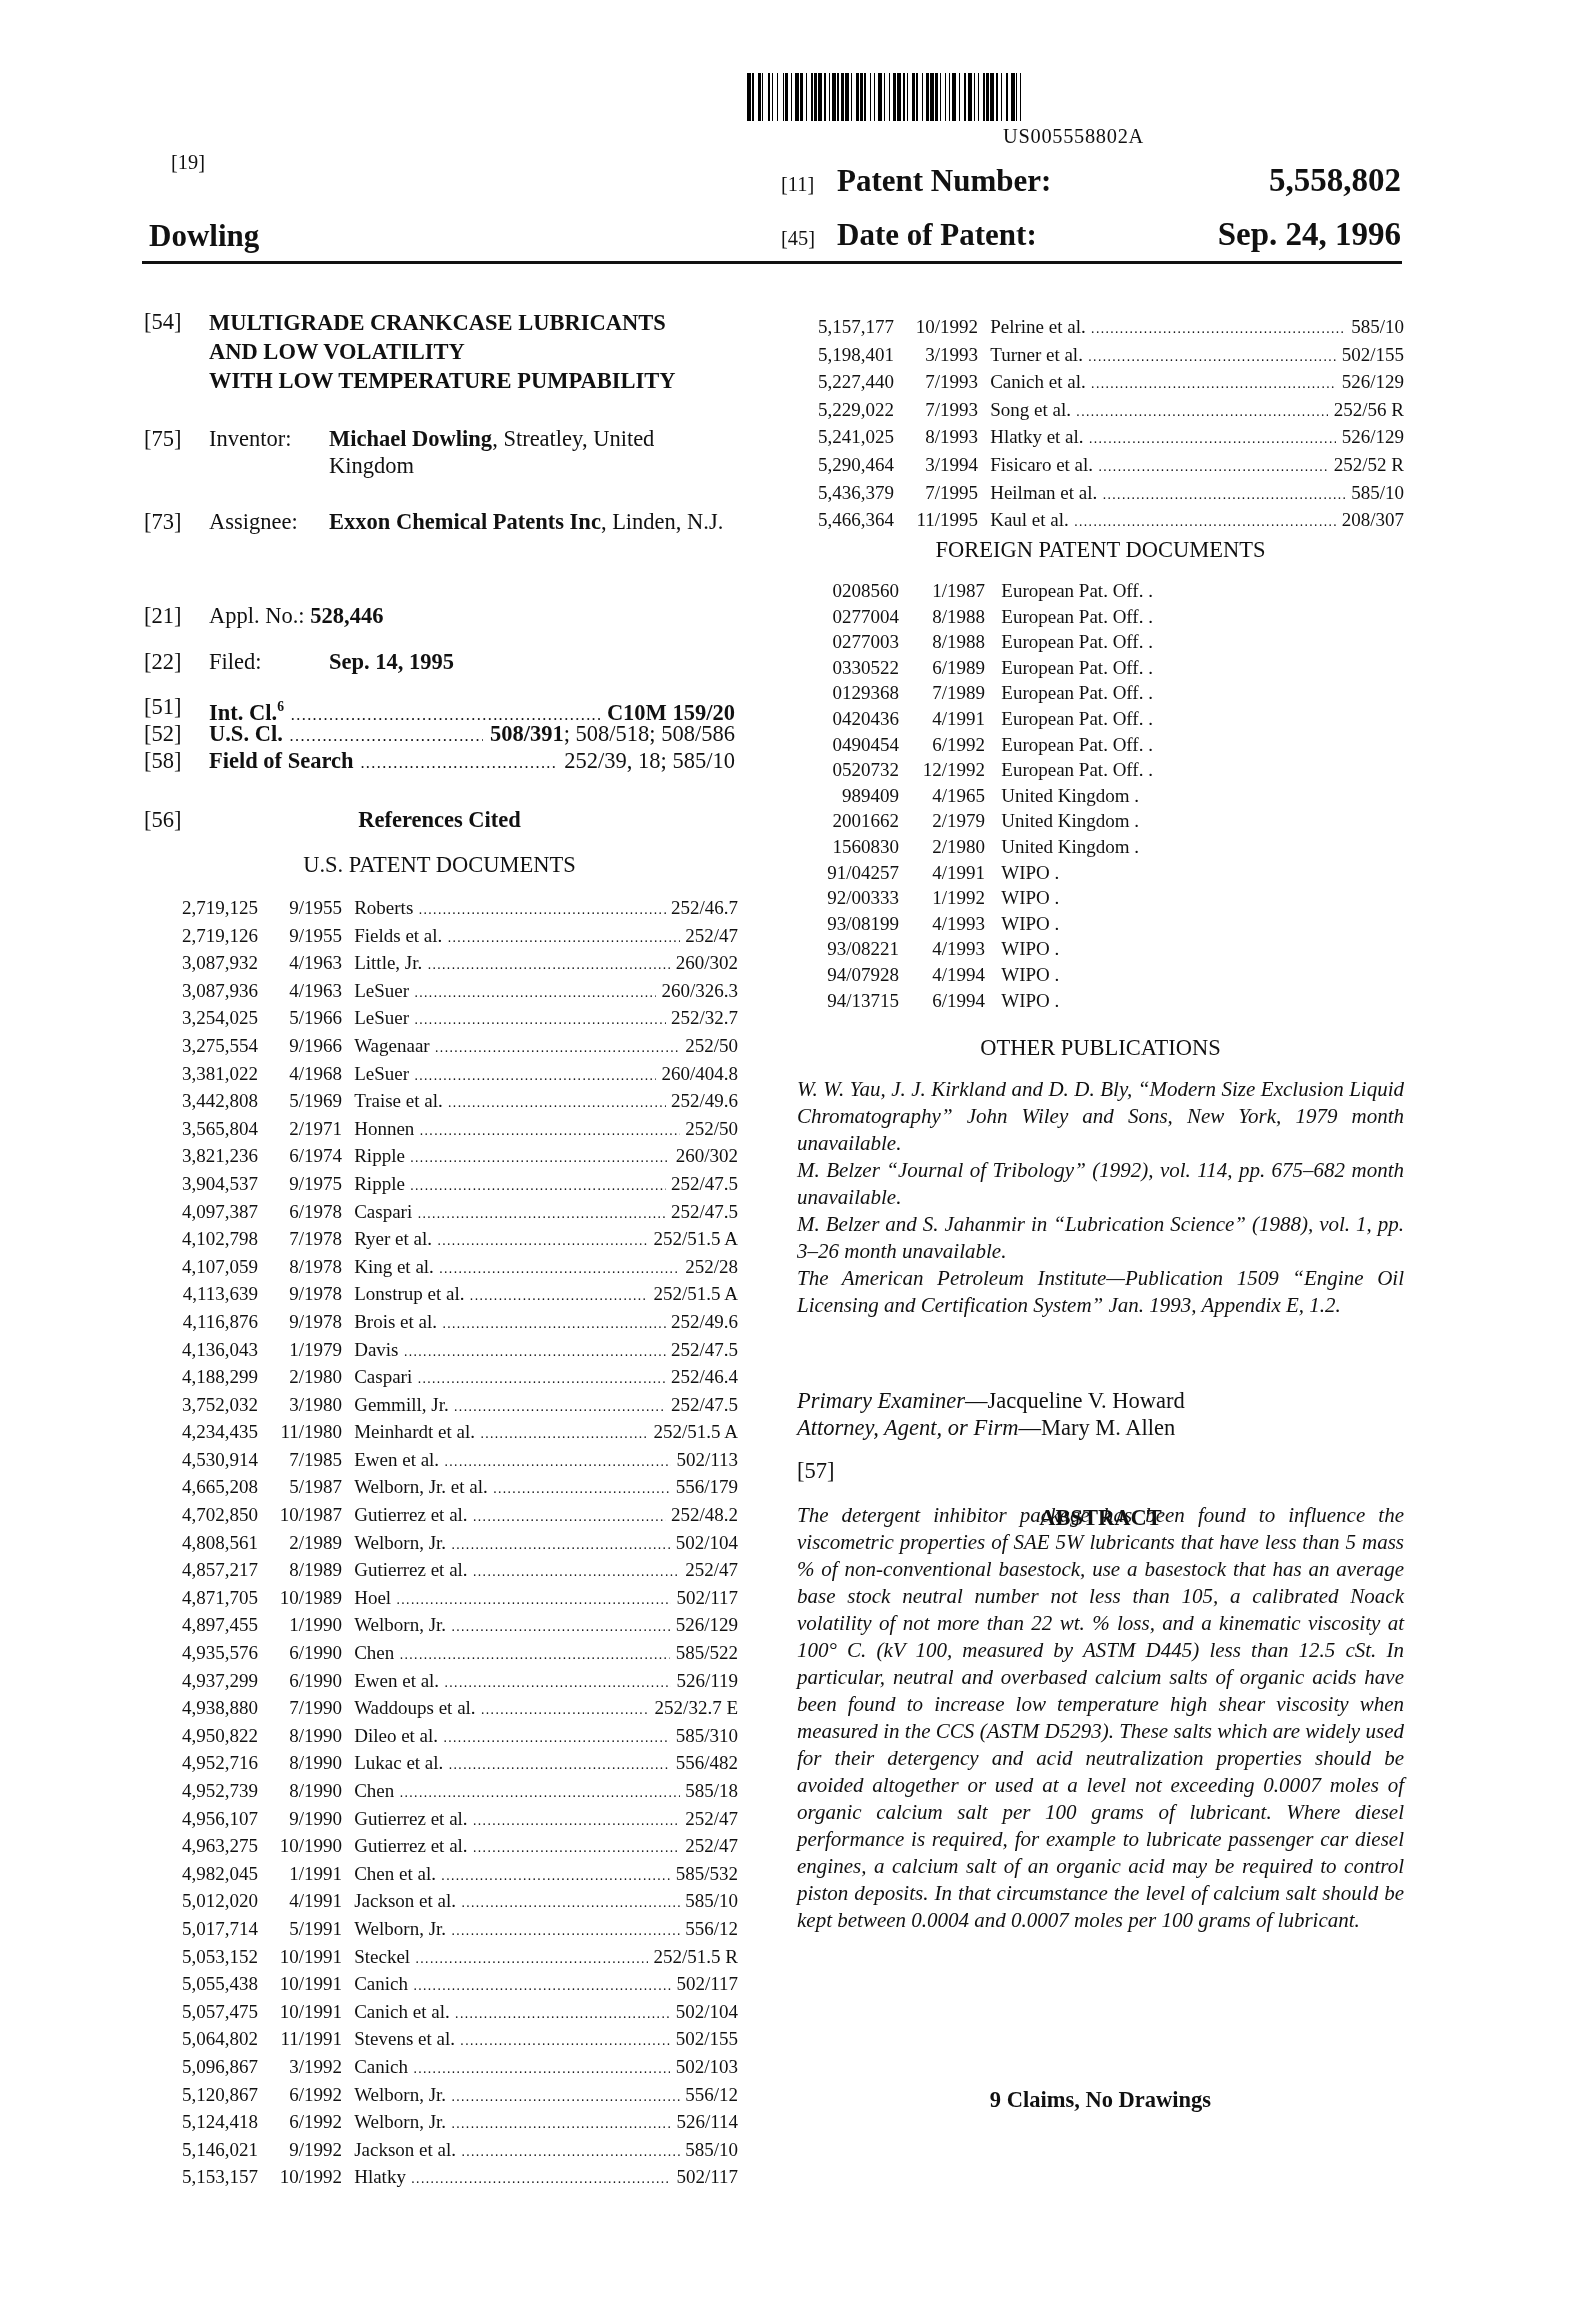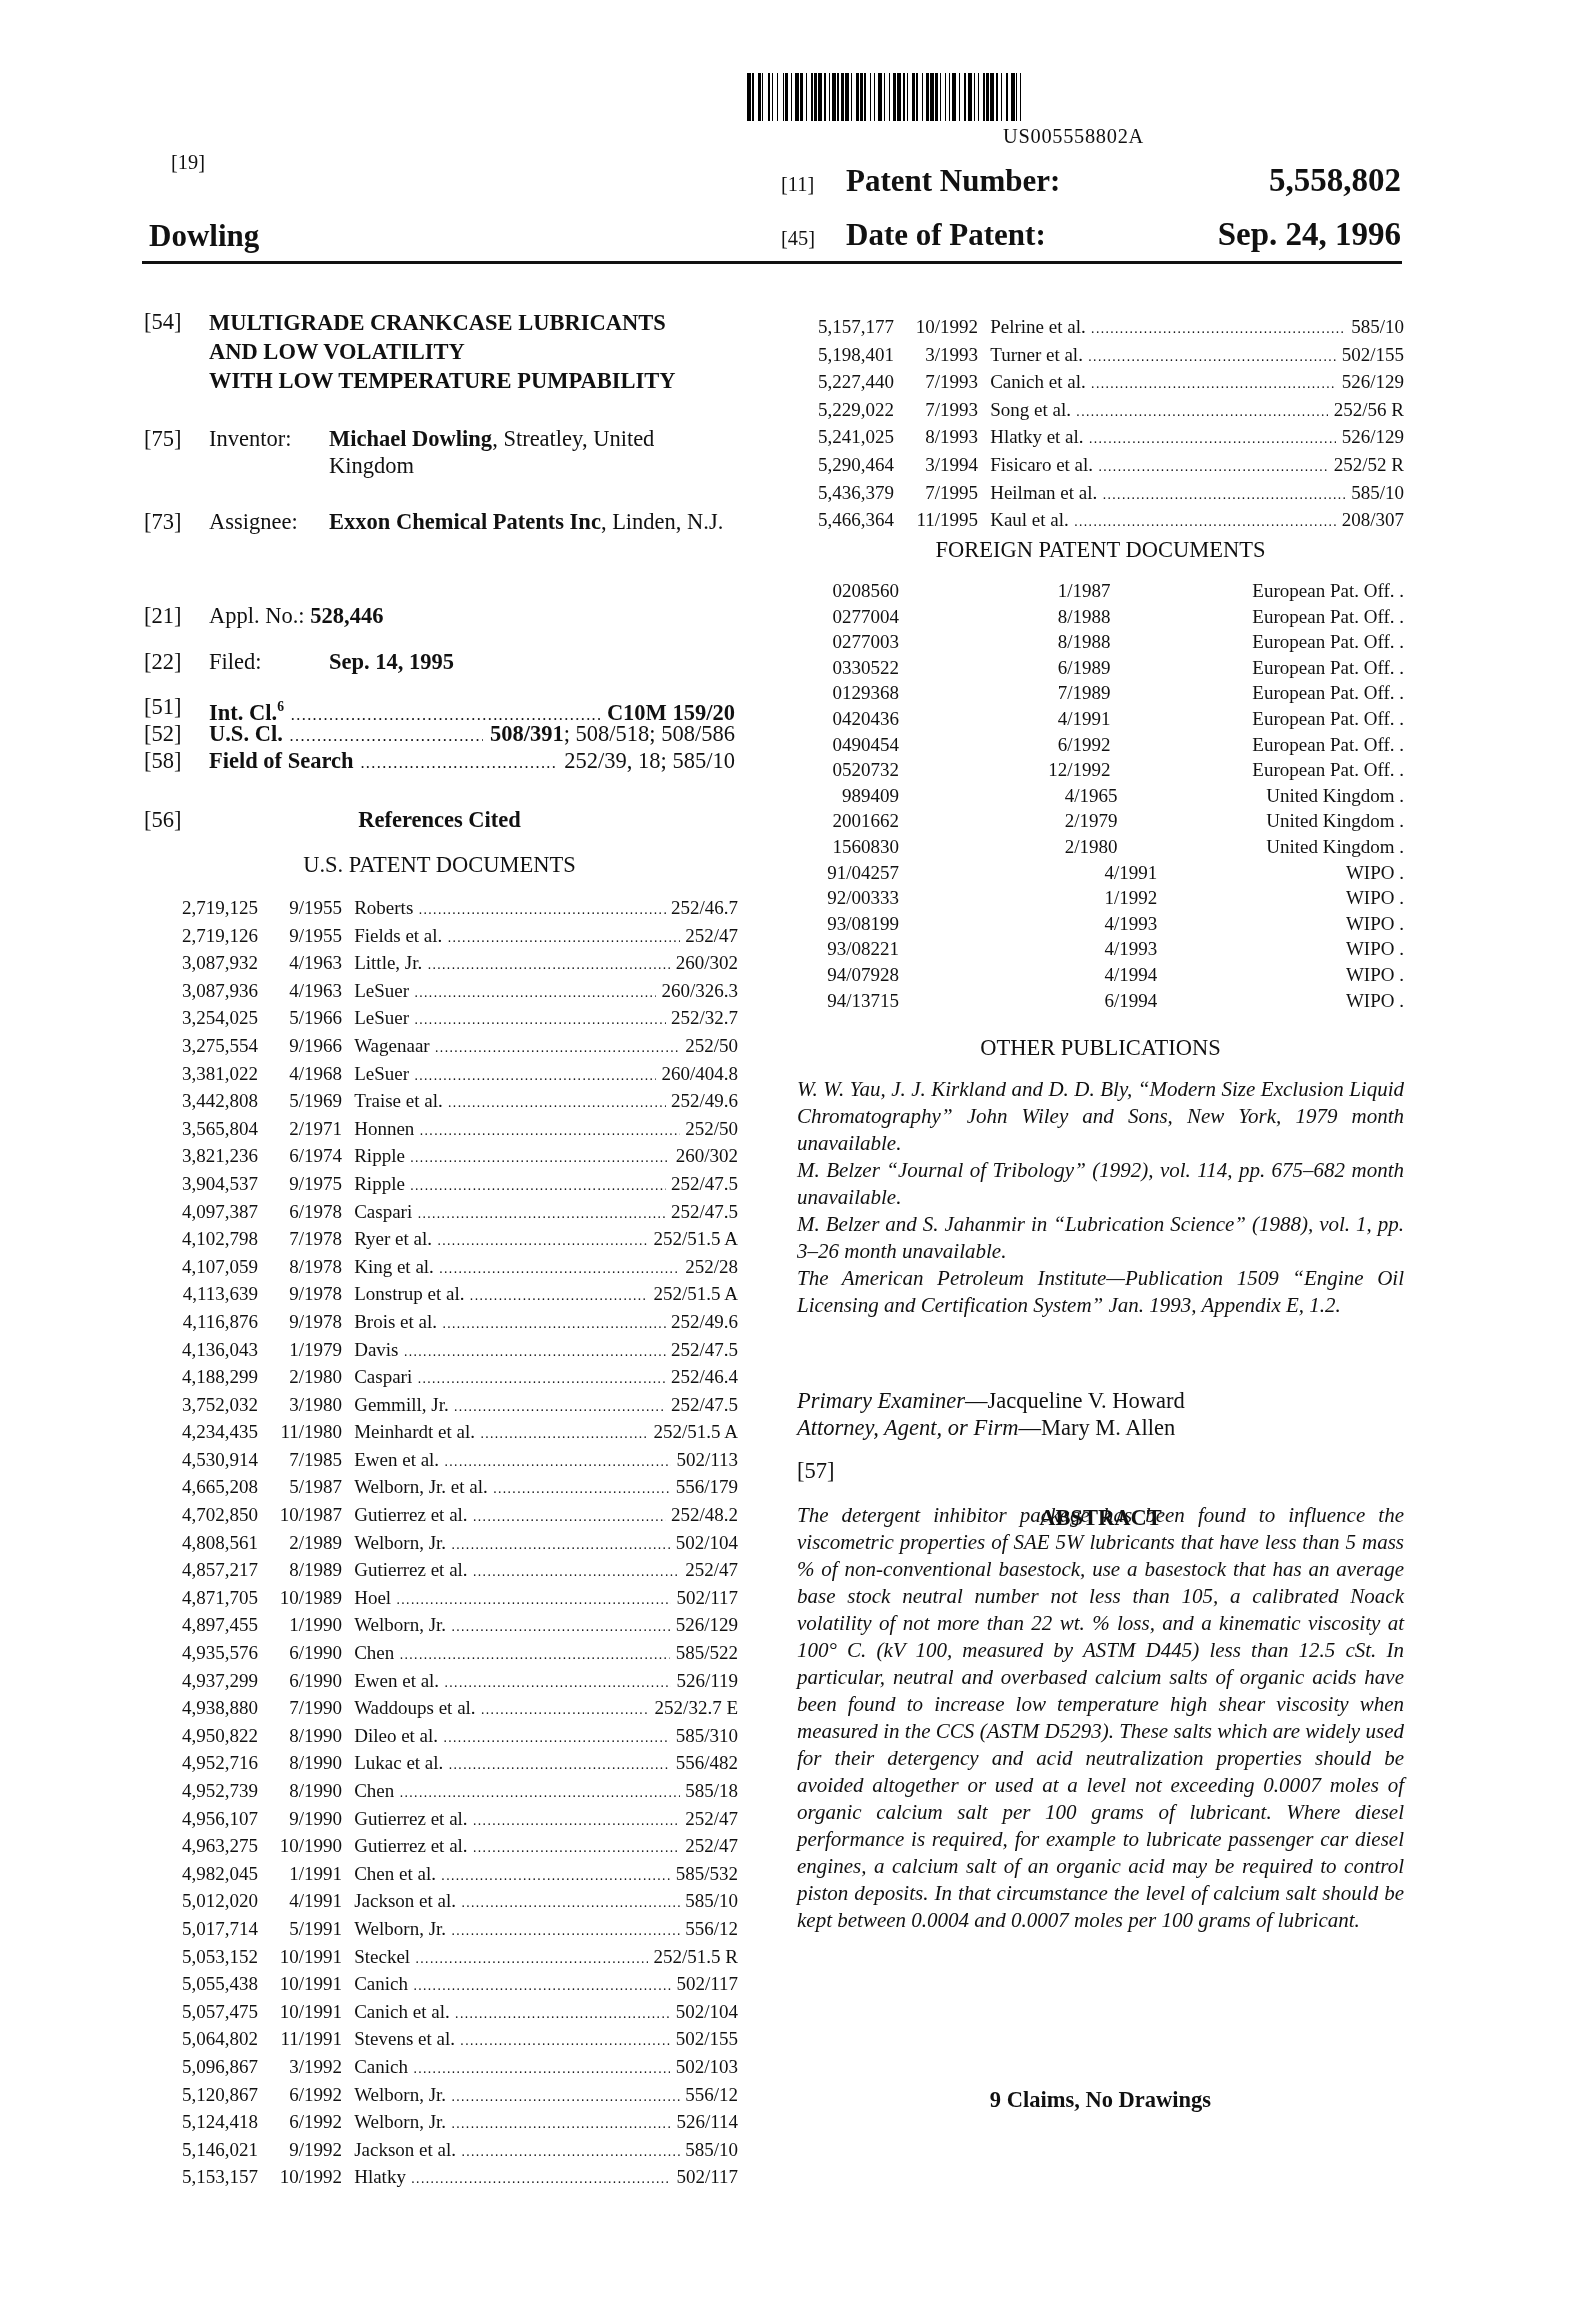--- a/index.html
+++ b/index.html
@@ -9,21 +9,21 @@
   .bold { font-weight: bold; }
 
   
   #barcode { left: 747px; top: 73px; width: 653px; height: 48px; display: flex; align-items: stretch; }
   #barcode span { display: block; background: #000; height: 100%; }
   #barcode-text { left: 747px; top: 125px; width: 653px; text-align: center; font-size: 20.4px; letter-spacing: 0.7px; }
   #hdr-title-row { left: 142px; top: 151px; display: flex; align-items: baseline; }
   #hdr-title-row .code { font-size: 20.4px; margin-left: 29px; text-align: center; }
   #hdr-inventor { left: 149px; top: 218px; font-size: 31px; font-weight: bold; }
 
-  .hdr-right { position: absolute; left: 781px; width: 620px; display: flex; align-items: baseline; gap: 9px; }
+  .hdr-right { position: absolute; left: 781px; width: 620px; display: flex; align-items: baseline; }
   .hdr-right .code { font-size: 20.4px; width: 56px; }
   .hdr-right .lbl { font-size: 31px; font-weight: bold; flex: 1; }
   .hdr-right .val { font-size: 33px; font-weight: bold; text-align: right; }
   #hdr-rule { left: 142px; top: 261px; width: 1260px; height: 2.7px; background: #111; }
 
   
   .bib { position: absolute; left: 144px; width: 591px; font-size: 22.5px; line-height: 27px; }
   .bib .code { position: absolute; left: 0; top: 0; }
   .bib .body { margin-left: 65px; }
   .bib .inline-lbl-w { display: inline-block; width: 120px; vertical-align: top; }
@@ -35,21 +35,21 @@
 
   
   .cites { position: absolute; font-size: 19px; line-height: 25.6px; }
   .cite-row { display: flex; align-items: baseline; white-space: nowrap; }
   .cite-row .num { width: 97px; text-align: right; }
   .cite-row .date { width: 84px; text-align: right; margin-right: 12.2px; }
   .cite-row .name { white-space: nowrap; }
   .cite-row .dots { flex: 1; overflow: hidden; white-space: nowrap; margin: 0 5.4px; font-size: 13.6px; letter-spacing: 1.4px; }
   .cite-row .cls { text-align: right; }
 
-  .frow { display: flex; align-items: baseline; white-space: nowrap; justify-content: space-between; }
+  .frow { display: flex; align-items: baseline; white-space: nowrap; }
   .frow .num { width: 102px; text-align: right; }
   .frow .date { width: 86px; text-align: right; margin-right: 16.3px; }
 
   .para { position: absolute; left: 797px; width: 607px; font-size: 21px; line-height: 27px; text-align: justify; font-style: italic; }
   .para p { margin: 0; }
   .examiner { position: absolute; left: 797px; font-size: 22.5px; line-height: 27px; }
   .examiner i { font-style: italic; }
 </style>
 </head>
 <body>

